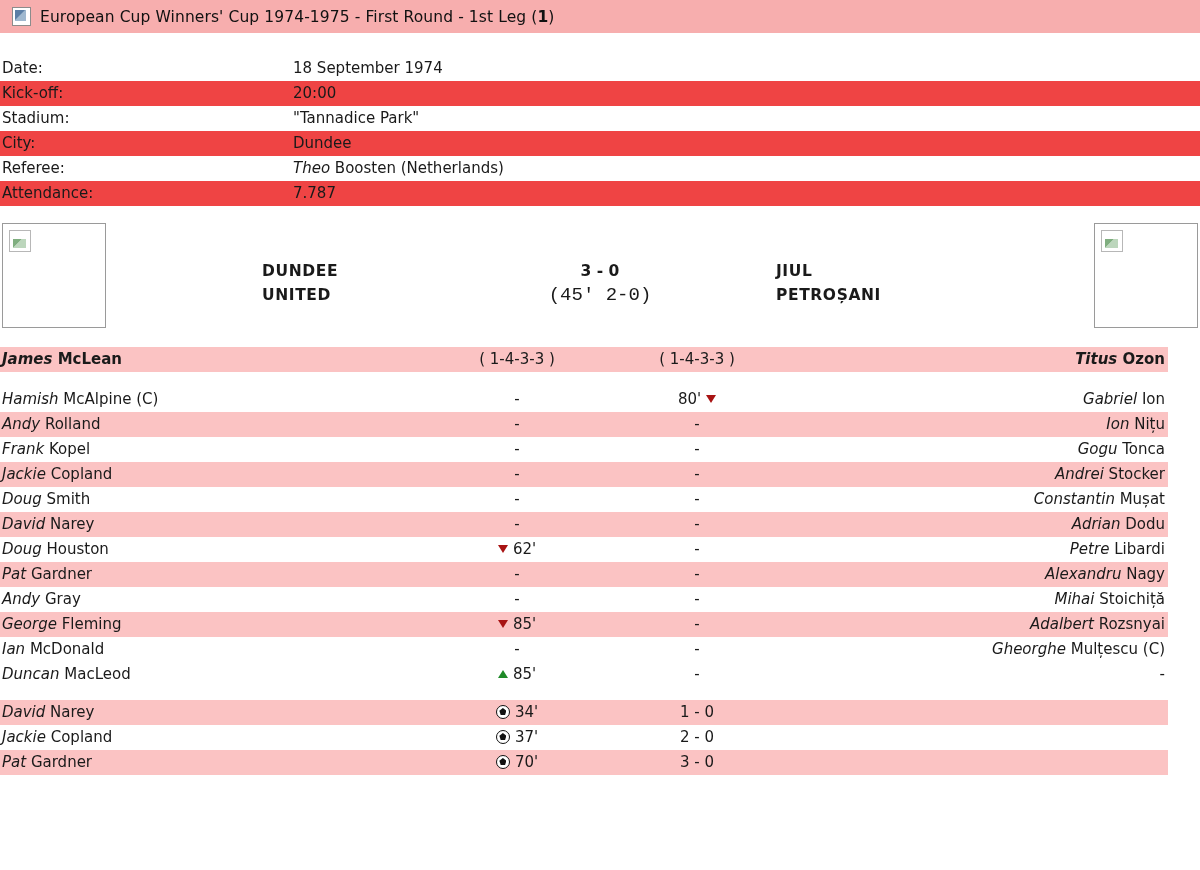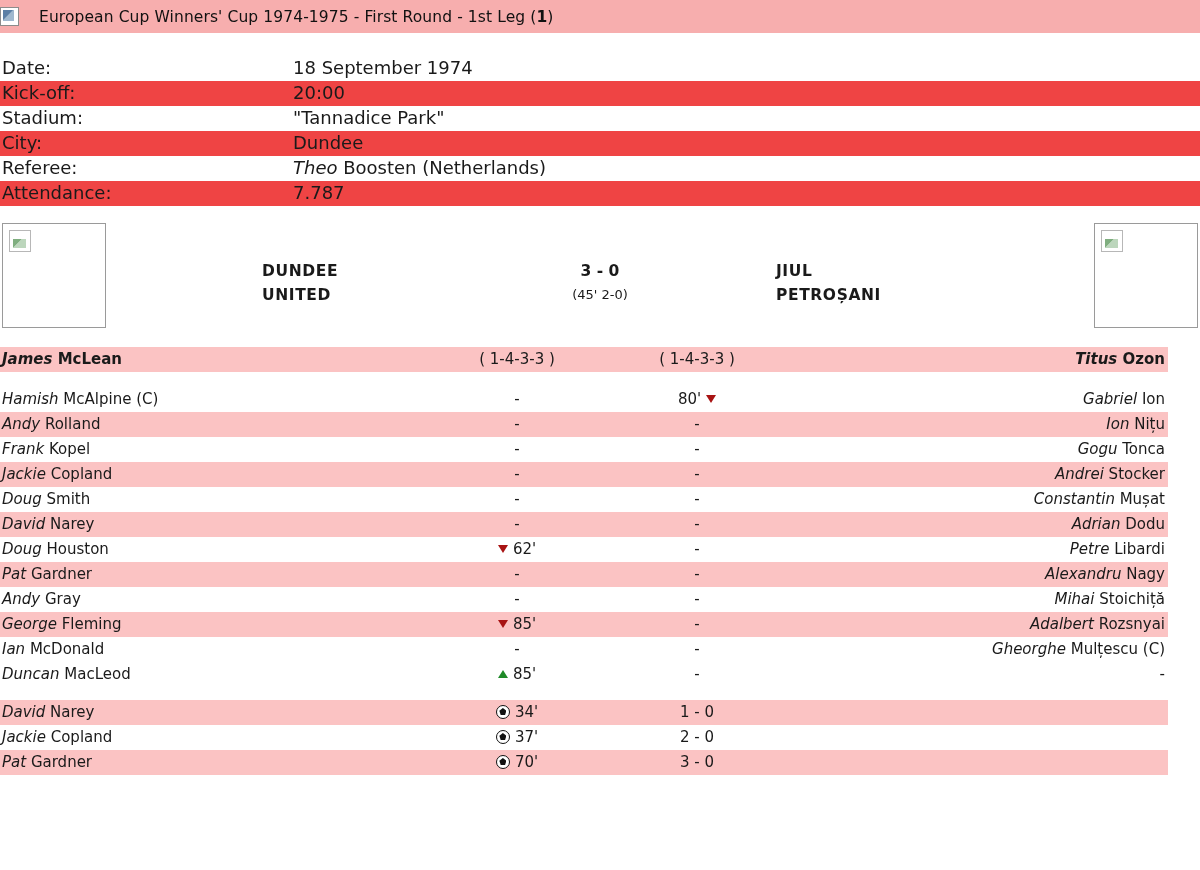--- a/index.html
+++ b/index.html
@@ -19,23 +19,22 @@
     width: 1200px;
     position: relative;
   }
 
   
   .titlebar {
     background: #f7aeae;
     height: 33px;
     display: flex;
     align-items: center;
-    padding: 0 0;
+    padding: 0 12px;
     box-sizing: border-box;
-    gap: 11px;
   }
   .title-icon {
     width: 17px;
     height: 17px;
     border: 1px solid #8c8c8c;
     background: #ffffff;
     margin-right: 9px;
     position: relative;
     flex: none;
   }
@@ -55,21 +54,21 @@
 
   
   .info {
     margin-top: 23px;
     width: 1200px;
     border-collapse: collapse;
   }
   .info tr.alt { background: #ef4444; }
   .info td {
     padding: 2px 0 3px 16px;
-    font-size: 18px;
+    font-size: 15px;
     line-height: 20px;
     vertical-align: top;
   }
   .info td.label { width: 275px; padding-left: 2px; }
   .info td.value { }
   .info td.value i { font-style: italic; }
 
   
   .teams {
     margin-top: 17px;
@@ -117,21 +116,22 @@
     top: 36px;
     left: 490px;
     width: 220px;
     text-align: center;
     font-size: 15.5px;
     font-weight: bold;
     line-height: 24px;
   }
   .score .ht {
     font-weight: normal;
-    font-size: 13px;
+    font-size: 19px;
+    font-family: Liberation Mono, monospace;
   }
 
   
   .lineups {
     margin-top: 14px;
     width: 1168px;
     border-collapse: collapse;
     table-layout: fixed;
   }
   .lineups tr.alt { background: #fbc3c3; }

